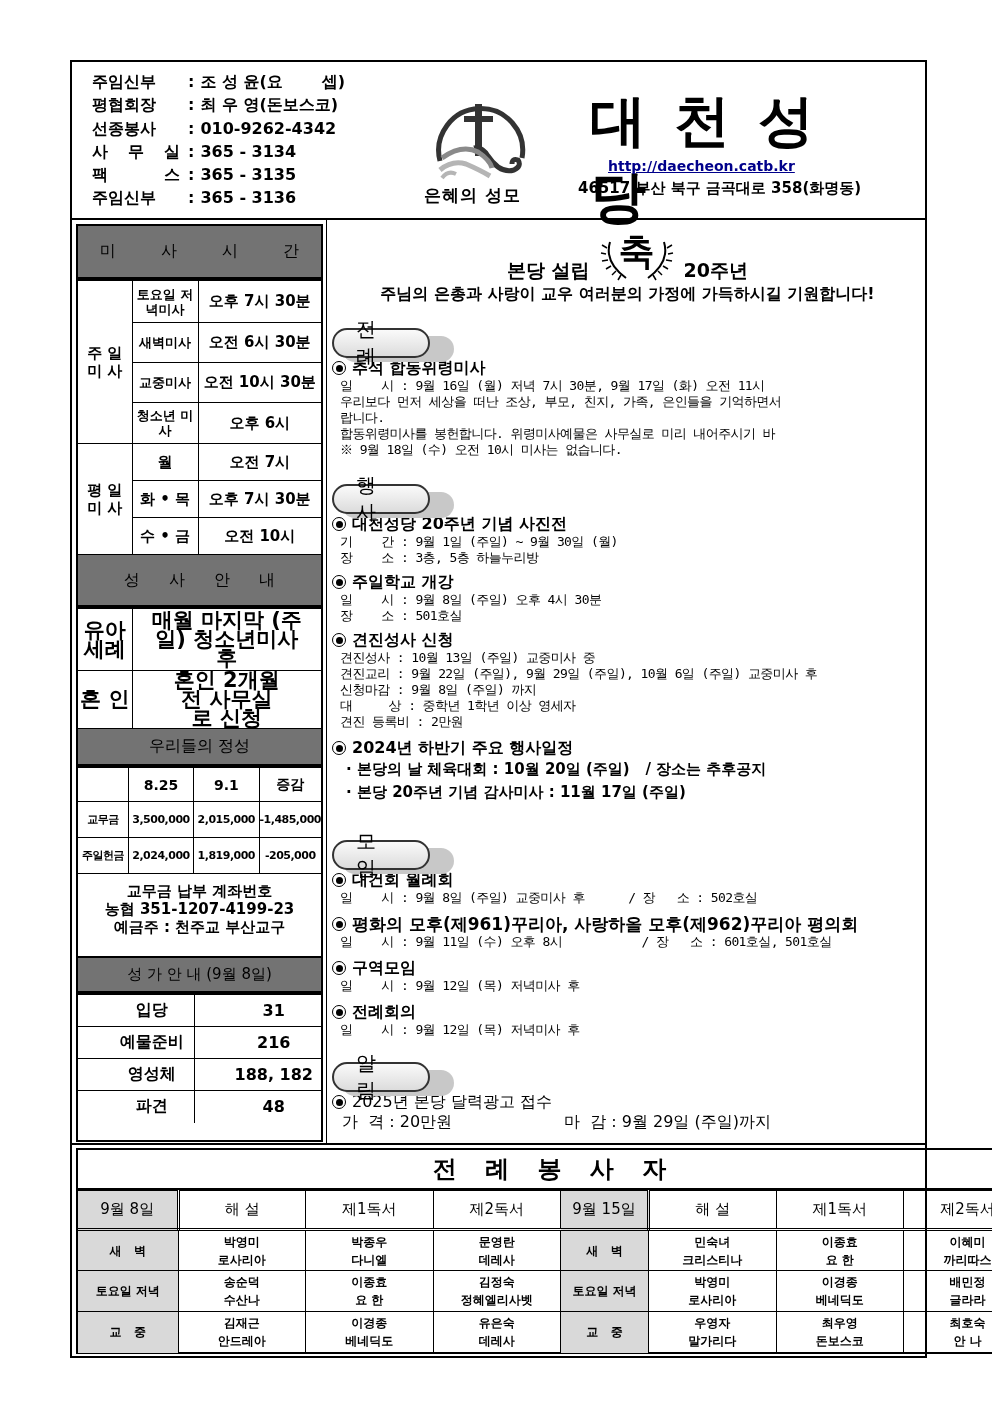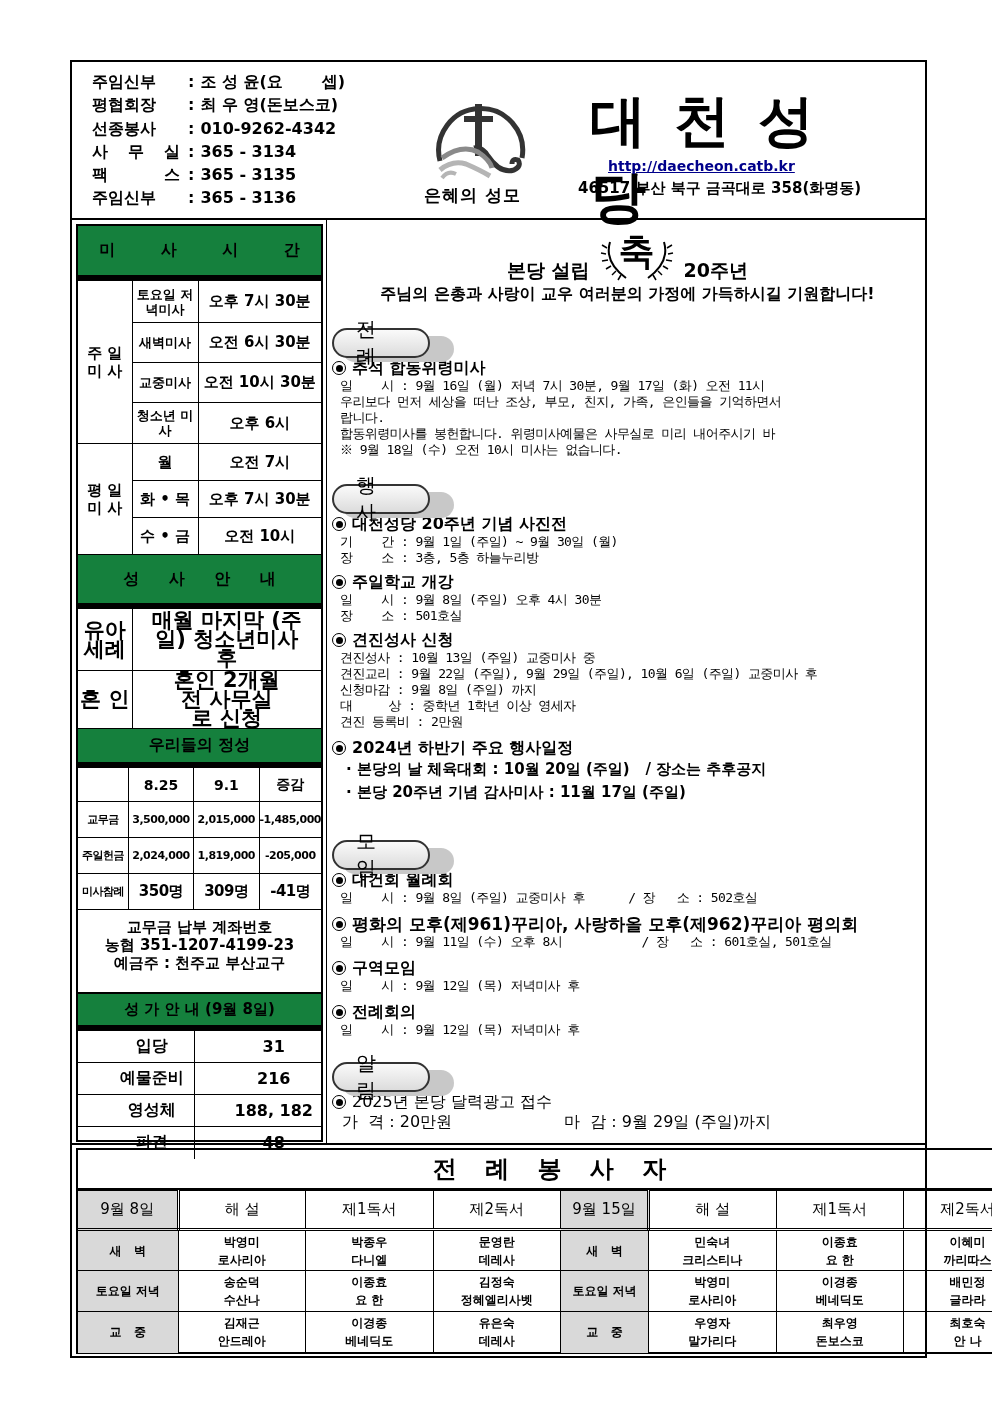--- a/index.html
+++ b/index.html
@@ -14,21 +14,21 @@
   .info-label { width: 88px; display: inline-block; text-align: justify; text-align-last: justify; }
   .info-sep { margin: 0 6px 0 8px; }
   .logo { position: absolute; left: 358px; top: 24px; width: 100px; height: 100px; }
   .logo-caption { position: absolute; left: 352px; top: 122px; font-size: 17px; font-weight: bold; letter-spacing: 1px; }
   .church-title { position: absolute; left: 518px; top: 22px; font-size: 56px; font-weight: bold; letter-spacing: 28px; font-family: "DejaVu Sans", sans-serif; }
   .church-url { position: absolute; left: 536px; top: 96px; font-size: 14px; font-weight: bold; color: #00008b; text-decoration: underline; }
   .church-addr { position: absolute; left: 506px; top: 117px; font-size: 15px; font-weight: bold; }
 
   
   .left { position: absolute; left: 4px; top: 162px; width: 247px; height: 918px; border: 2px solid #000; }
-  .lsec-head { background: #15803d; display: flex; align-items: center; justify-content: center; font-weight: bold; border-bottom: 5px solid #000000; }
+  .lsec-head { background: #737373; display: flex; align-items: center; justify-content: center; font-weight: normal; border-bottom: 3px solid #000000; }
   table.grid { border-collapse: collapse; width: 100%; }
   table.grid td { border: 1px solid #000; text-align: center; vertical-align: middle; font-weight: bold; }
   .mass td { font-size: 14px; }
   .mass .group { width: 54px; font-size: 15px; line-height: 18px; }
   .mass .kind { width: 66px; font-size: 13px; line-height: 15px; }
   .mass .time { font-size: 15px; }
   .sac td { font-size: 21px; line-height: 19px; }
   .off td { font-size: 11px; letter-spacing: -0.5px; }
   .off .head td { font-size: 14px; letter-spacing: 0; }
   .off .big td { font-size: 15px; }
@@ -161,26 +161,20 @@
         <td style="border-left:none">교무금</td>
         <td>3,500,000</td>
         <td>2,015,000</td>
         <td style="border-right:none">-1,485,000</td>
       </tr>
       <tr style="height:36px">
         <td style="border-left:none">주일헌금</td>
         <td>2,024,000</td>
         <td>1,819,000</td>
         <td style="border-right:none">-205,000</td>
-      </tr>
-      <tr class="big" style="height:36px">
-        <td style="border-left:none;font-size:11px">미사참례</td>
-        <td>350명</td>
-        <td>309명</td>
-        <td style="border-right:none">-41명</td>
       </tr>
     </tbody>
       </table>
     <div class="acct">
       <div>교무금 납부 계좌번호</div>
       <div>농협 351-1207-4199-23</div>
       <div>예금주 : 천주교 부산교구</div>
     </div>
 
     <div class="lsec-head" style="height:36px;font-size:15px;">성 가 안 내 (9월 8일)</div>

